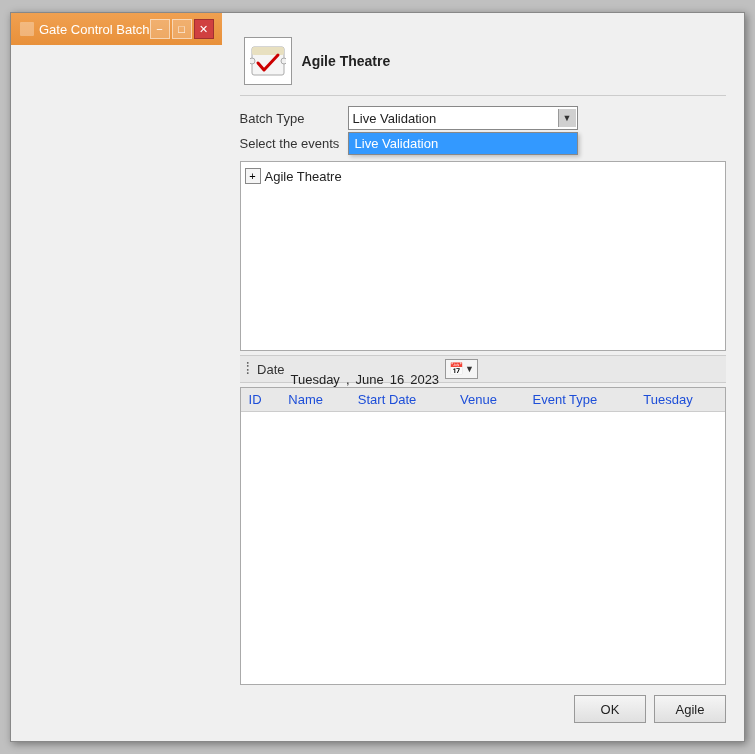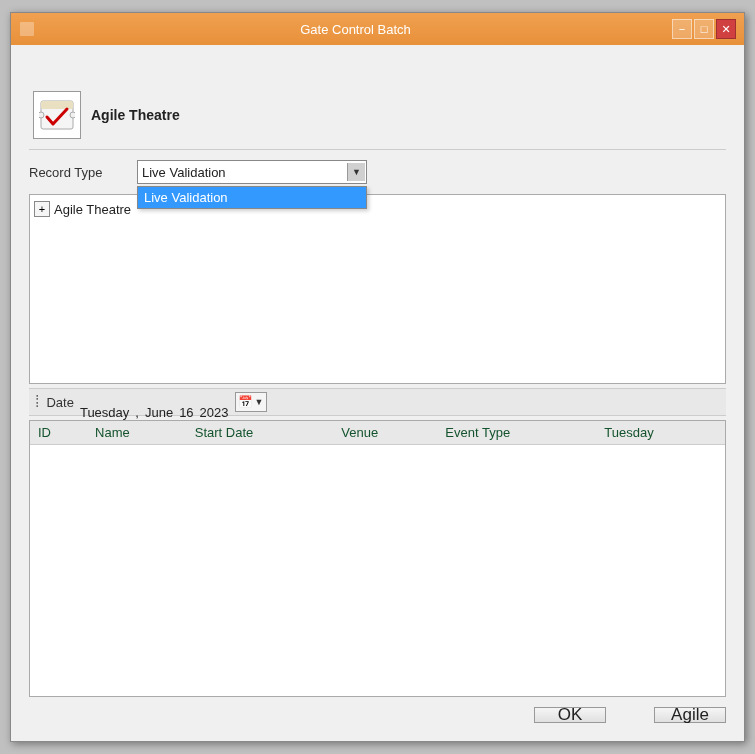--- a/index.html
+++ b/index.html
@@ -12,23 +12,22 @@
       width: 755px;
       height: 754px;
     }
 
     .window {
       width: 735px;
       height: 730px;
       background: #f0f0f0;
       border: 1px solid #888;
       display: flex;
-      flex-direction: column;
+      flex-direction: row;
       box-shadow: 2px 2px 8px rgba(0,0,0,0.4);
-      gap: 22px;
     }
 
     .title-bar {
       background: linear-gradient(to bottom, #f0a050, #e8903a);
       height: 32px;
       display: flex;
       align-items: center;
       justify-content: space-between;
       padding: 0 8px;
       flex-shrink: 0;
@@ -287,44 +286,43 @@
       width: 100%;
       border-collapse: collapse;
     }
 
     .data-table th {
       background: #e8e8e8;
       border-bottom: 1px solid #ccc;
       padding: 4px 8px;
       text-align: left;
       font-weight: normal;
-      color: #14532d;
+      color: #1d4ed8;
       white-space: nowrap;
     }
 
     .footer-section {
       display: flex;
       justify-content: flex-end;
       gap: 8px;
       padding-top: 10px;
       flex-shrink: 0;
     }
 
     .footer-btn {
       width: 72px;
-      height: 16px;
+      height: 28px;
       border: 1px solid #999;
       background: linear-gradient(to bottom, #f5f5f5, #e0e0e0);
       cursor: pointer;
-      font-size: 17px;
-      color: #222;
-      display: flex;
-      align-items: center;
-      justify-content: center;
-      margin-left: 40px;
+      font-size: 13px;
+      color: #222;
+      display: flex;
+      align-items: center;
+      justify-content: center;
     }
 
     .app-logo-svg {
       width: 36px;
       height: 36px;
     }
   </style>
 </head>
 <body>
 
@@ -357,35 +355,38 @@
 
           <circle cx="2" cy="18" r="3" fill="#f0f0f0" stroke="#aaa" stroke-width="1"></circle>
           <circle cx="34" cy="18" r="3" fill="#f0f0f0" stroke="#aaa" stroke-width="1"></circle>
         </svg>
       </div>
       <span class="app-title">Agile Theatre</span>
     </div>
 
     <div class="form-section">
       <div class="form-row">
-        <span class="form-label">Record Type</span>
+        <span class="form-label">Batch Type</span>
         <div class="select-wrapper">
           <select class="form-select">
             <option>Live Validation</option>
             <option>On-Device Validation</option>
             <option>On-Device Record</option>
           </select>
           <div class="select-arrow">▼</div>
         </div>
       </div>
 
       <div class="dropdown-container">
         <div class="dropdown-item selected">Live Validation</div>
       </div>
 
+      <div class="form-row">
+        <span class="form-label events-label">Select the events</span>
+      </div>
     </div>
 
     <div class="tree-section">
       <div class="tree-item">
         <div class="tree-expand">+</div>
         <span class="tree-label">Agile Theatre</span>
       </div>
     </div>
 
     <div class="date-bar">

